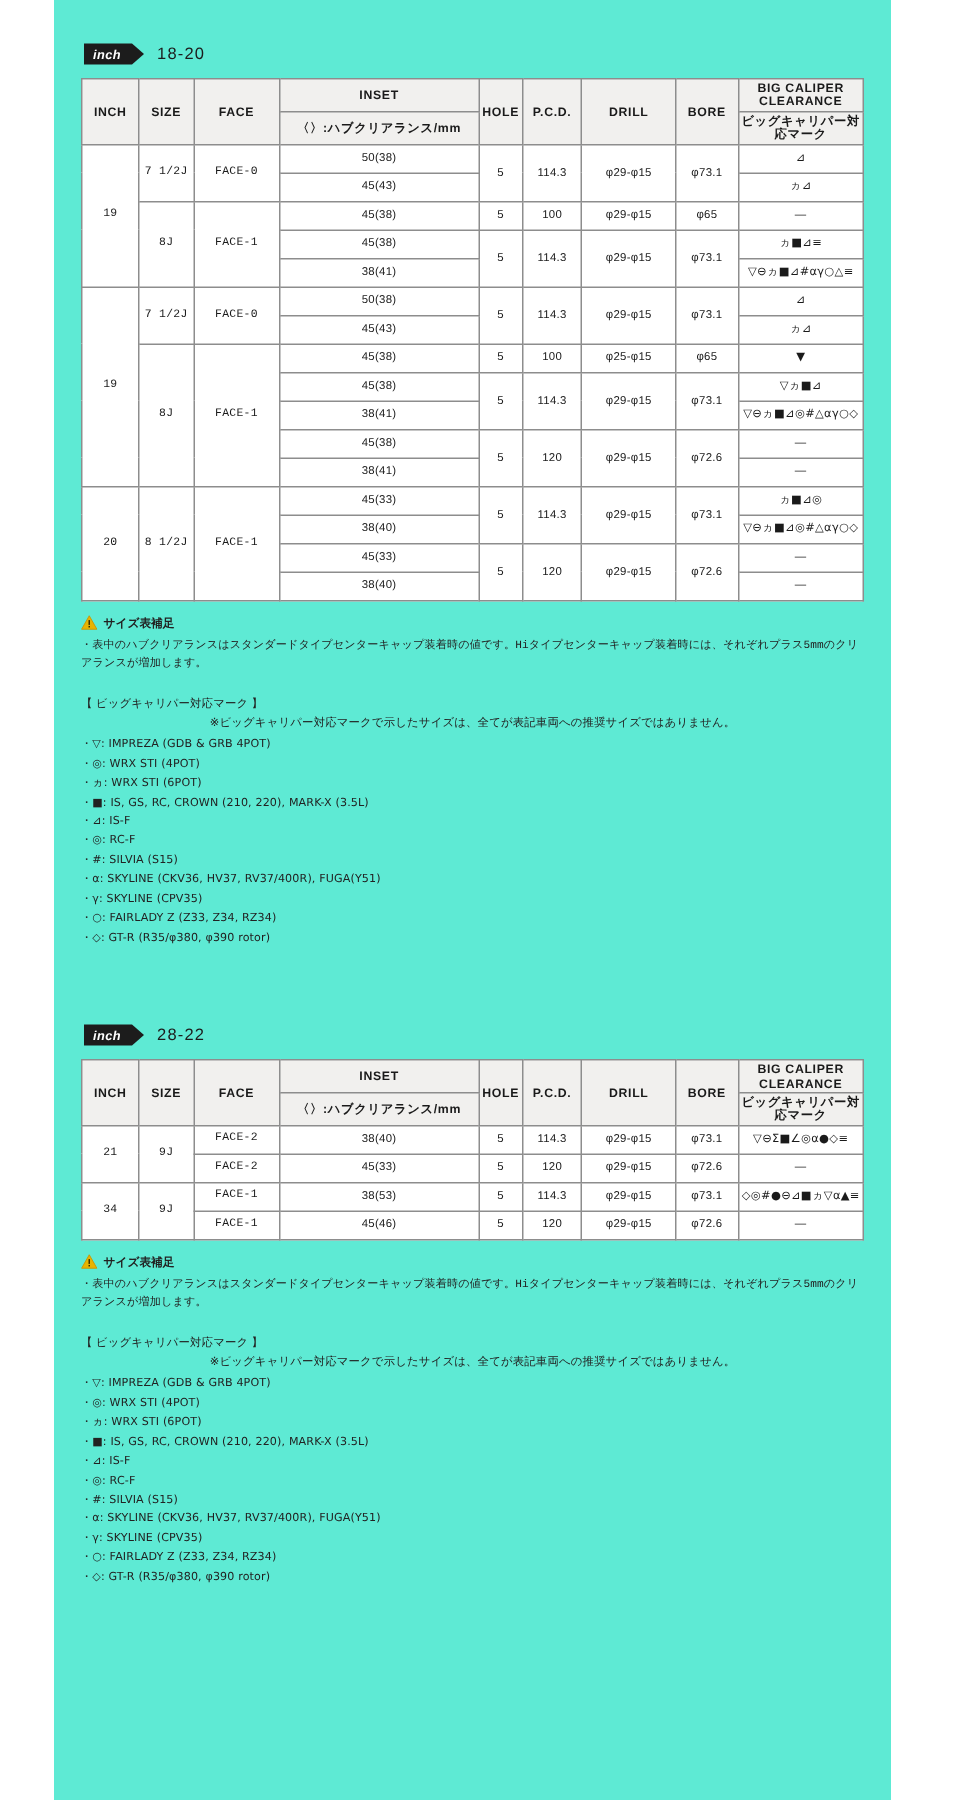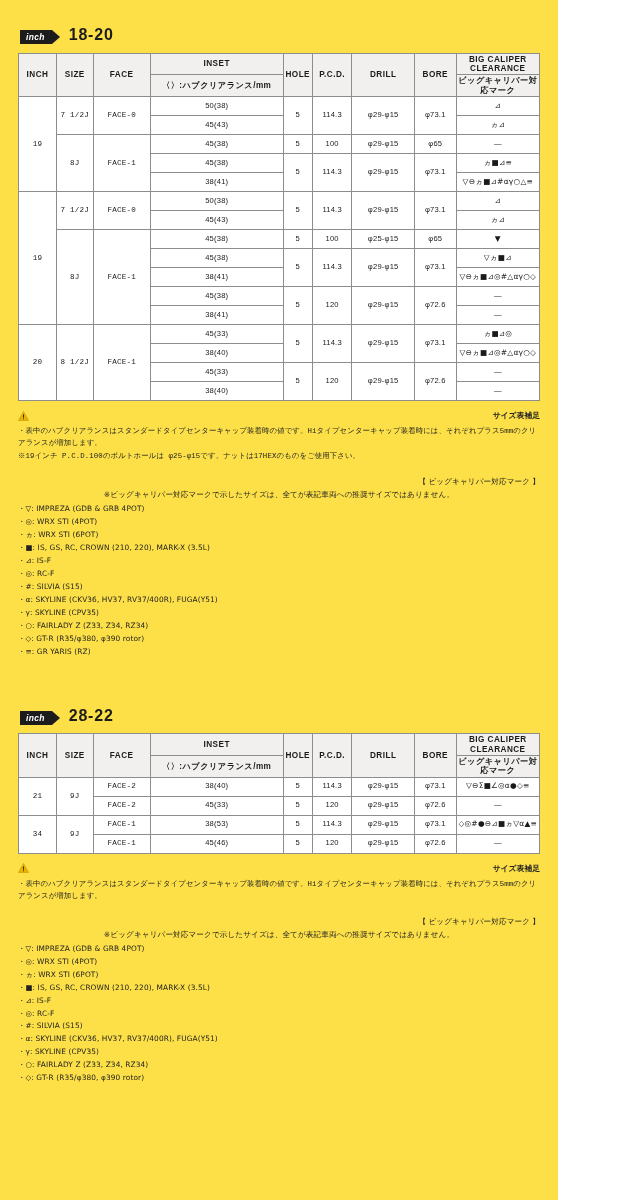--- a/index.html
+++ b/index.html
@@ -3,36 +3,36 @@
 <meta charset="utf-8">
 <style>
   html,body{margin:0;padding:0;}
   body{
     width:642px;
     background:#ffffff;
     font-family:"Liberation Sans","DejaVu Sans",sans-serif;
     color:#1a1a1a;
     -webkit-font-smoothing:none;
   }
-  .page{width:558px;min-height:1200px;position:relative;background:#fde047;box-sizing:border-box;}
+  .page{width:558px;min-height:1200px;position:relative;background:#5eead4;box-sizing:border-box;margin-left:36px;}
 
   
   .badge-row{padding:26px 0 8px 20px;}
   .badge{display:inline-flex;align-items:center;height:15px;}
   .badge-tag{
     position:relative;background:#1c1c1c;color:#ffffff;
     font-size:8.5px;font-weight:bold;letter-spacing:.3px;
     padding:2px 7px 2px 6px;line-height:10px;font-style:italic;
   }
   .badge-arrow{
     width:0;height:0;border-left:8px solid #1c1c1c;
     border-top:7.5px solid transparent;border-bottom:7.5px solid transparent;
   }
   .badge-label{
-    margin-left:9px;font-size:16px;font-weight:bold;color:#1c1c1c;
+    margin-left:9px;font-size:11px;font-weight:normal;color:#1c1c1c;
     letter-spacing:.8px;
   }
 
   
   .tbl-wrap{padding:0 18px;}
   table.spec{
     border-collapse:collapse;width:100%;
     table-layout:fixed;
     background:#fff;
   }
@@ -63,31 +63,31 @@
   }
   td.dash{text-align:center;font-size:9px;}
   td.inchcell,td.sizecell,td.facecell{font-size:8px;letter-spacing:.5px;font-family:Liberation Mono, monospace;}
   td.inset{font-size:7.6px;letter-spacing:.3px;}
   td.num{font-size:7.6px;letter-spacing:.2px;}
 
   
   .notes{padding:9px 18px 0 18px;}
   .note-head{
     display:flex;align-items:center;gap:4px;
-    font-size:7.8px;font-weight:bold;color:#222;margin-bottom:5px;justify-content:space-between;
+    font-size:7.8px;font-weight:bold;color:#222;margin-bottom:5px;
   }
   .warn-ico{display:inline-block;width:11px;height:10px;position:relative;}
   .warn-ico svg{display:block;}
   .note-line{
     font-size:7.4px;line-height:1.62;color:#222;margin:0 0 1px 0;
     letter-spacing:.1px;
     font-family:Liberation Mono, monospace;
   }
   .legend{padding:13px 18px 0 18px;}
-  .legend-title{font-size:7.6px;color:#222;margin-bottom:3px;letter-spacing:.1px;text-align:right;}
+  .legend-title{font-size:7.6px;color:#222;margin-bottom:3px;letter-spacing:.1px;}
   .legend-note{font-size:7.6px;color:#222;margin-bottom:3px;letter-spacing:.1px;text-align:center;}
   .legend-item{font-size:7.4px;color:#222;line-height:1.75;letter-spacing:.1px;}
   .gap-a{height:22px;}
   .gap-b{height:16px;}
   .sym{font-family:"DejaVu Sans","Liberation Sans",sans-serif;}
 </style>
 </head>
 <body>
 
 <div class="page">
@@ -249,37 +249,35 @@
             <span class="warn-ico">
               <svg width="11" height="10" viewBox="0 0 11 10">
                 <polygon points="5.5,0.5 10.6,9.5 0.4,9.5" fill="#e8b400" stroke="#c99500" stroke-width="0.6"></polygon>
                 <rect x="5.0" y="3.4" width="1.0" height="3.2" fill="#3a3000"></rect>
                 <rect x="5.0" y="7.3" width="1.0" height="1.0" fill="#3a3000"></rect>
               </svg>
             </span>
             <span>サイズ表補足</span>
           </div>
           <div class="note-line">・表中のハブクリアランスはスタンダードタイプセンターキャップ装着時の値です。Hiタイプセンターキャップ装着時には、それぞれプラス5mmのクリアランスが増加します。</div>
-          <div class="note-line">※19インチ P.C.D.100のボルトホールは φ25-φ15です。ナットは17HEXのものをご使用下さい。</div>
         </div>
         <div class="legend">
           <div class="legend-title">【 ビッグキャリパー対応マーク 】</div>
           <div class="legend-note">※ビッグキャリパー対応マークで示したサイズは、全てが表記車両への推奨サイズではありません。</div>
           <div class="legend-item sym">・▽: IMPREZA (GDB &amp; GRB 4POT)</div>
           <div class="legend-item sym">・◎: WRX STI (4POT)</div>
           <div class="legend-item sym">・ヵ: WRX STI (6POT)</div>
           <div class="legend-item sym">・■: IS, GS, RC, CROWN (210, 220), MARK-X (3.5L)</div>
           <div class="legend-item sym">・⊿: IS-F</div>
           <div class="legend-item sym">・◎: RC-F</div>
           <div class="legend-item sym">・#: SILVIA (S15)</div>
           <div class="legend-item sym">・α: SKYLINE (CKV36, HV37, RV37/400R), FUGA(Y51)</div>
           <div class="legend-item sym">・γ: SKYLINE (CPV35)</div>
           <div class="legend-item sym">・○: FAIRLADY Z (Z33, Z34, RZ34)</div>
           <div class="legend-item sym">・◇: GT-R (R35/φ380, φ390 rotor)</div>
-          <div class="legend-item sym">・≡: GR YARIS (RZ)</div>
         </div>
         <div class="gap-a"></div>
       </div>
       <div class="section">
         <div class="badge-row"><div class="badge">
             <span class="badge-tag">inch</span>
             <span class="badge-arrow"></span>
           </div><span class="badge-label">28-22</span></div>
         <div class="tbl-wrap">
           <table class="spec">

